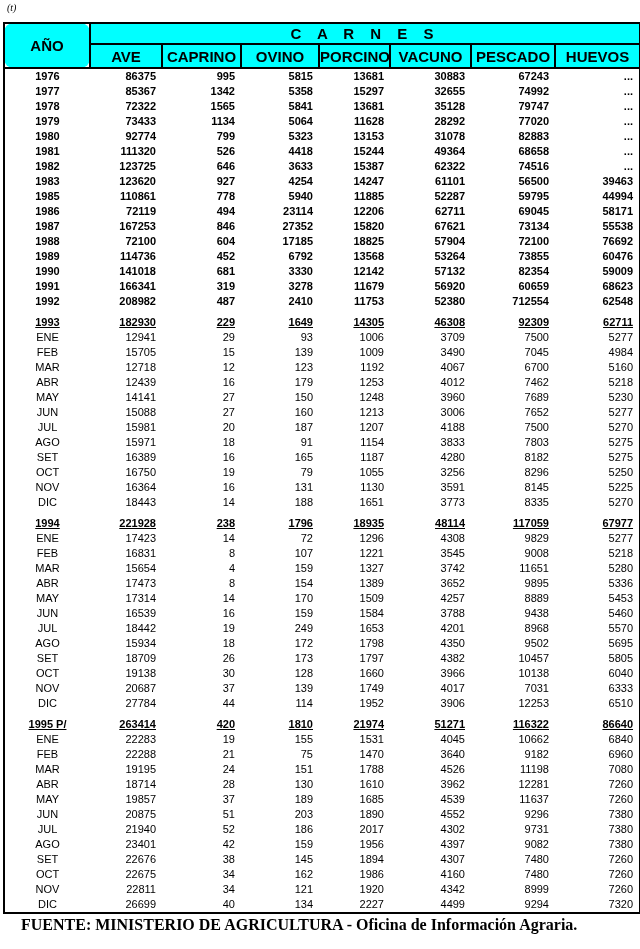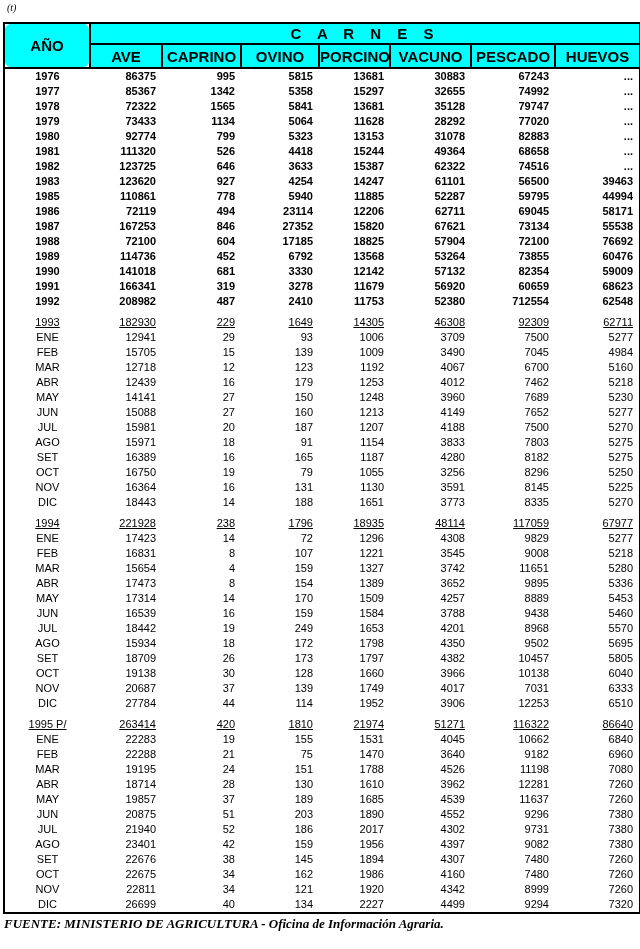--- a/index.html
+++ b/index.html
@@ -57,30 +57,29 @@
     line-height:15px;
     height:15px;
     padding:0;
     vertical-align:middle;
     white-space:nowrap;
     overflow:hidden;
   }
   tbody td.lbl{text-align:center;margin-left:48px;}
   tbody td.val{text-align:right;padding-right:6px;}
   tr.annual td{font-weight:bold;}
-  tr.totals td{font-weight:normal;}
+  tr.totals td{font-weight:bold;}
   tr.totals td .u{text-decoration:underline;}
   tr.month td{font-weight:normal;}
   tr.spacer td{height:6px;line-height:6px;font-size:1px;}
   .footer{
     font-family:"Liberation Serif",serif;
-    font-style:italic;
     font-weight:bold;
-    font-size:13px;
-    margin:2px 0 0 4px;
+    font-size:16px;
+    margin:2px 0 0 21px;
   }
 </style>
 </head>
 <body>
 
 <div class="page">
 
   <div class="unit-note">(t)</div>
 
   <table class="supply">
@@ -332,21 +331,21 @@
           <td class="val">3960</td>
           <td class="val">7689</td>
           <td class="val">5230</td>
         </tr>
         <tr class="month">
           <td class="lbl">JUN</td>
           <td class="val">15088</td>
           <td class="val">27</td>
           <td class="val">160</td>
           <td class="val">1213</td>
-          <td class="val">4149</td>
+          <td class="val">3006</td>
           <td class="val">7652</td>
           <td class="val">5277</td>
         </tr>
         <tr class="month">
           <td class="lbl">JUL</td>
           <td class="val">15981</td>
           <td class="val">20</td>
           <td class="val">187</td>
           <td class="val">1207</td>
           <td class="val">4188</td>

